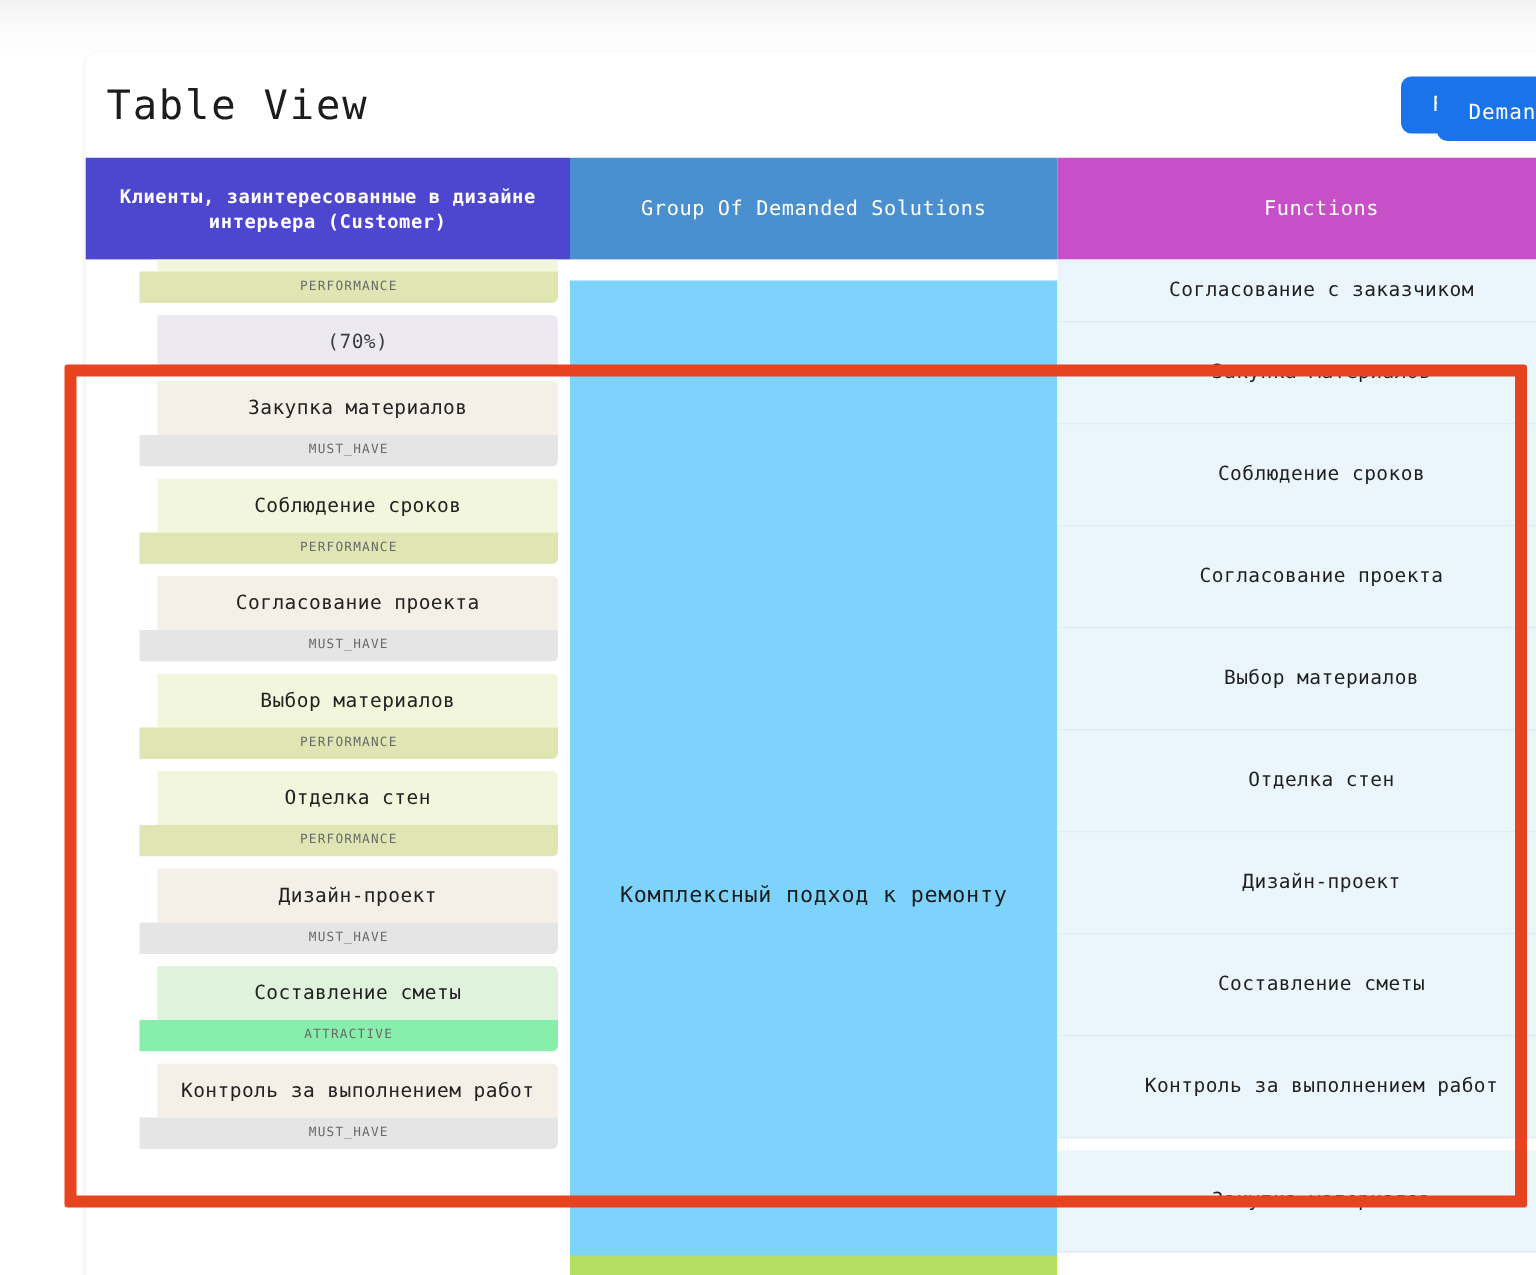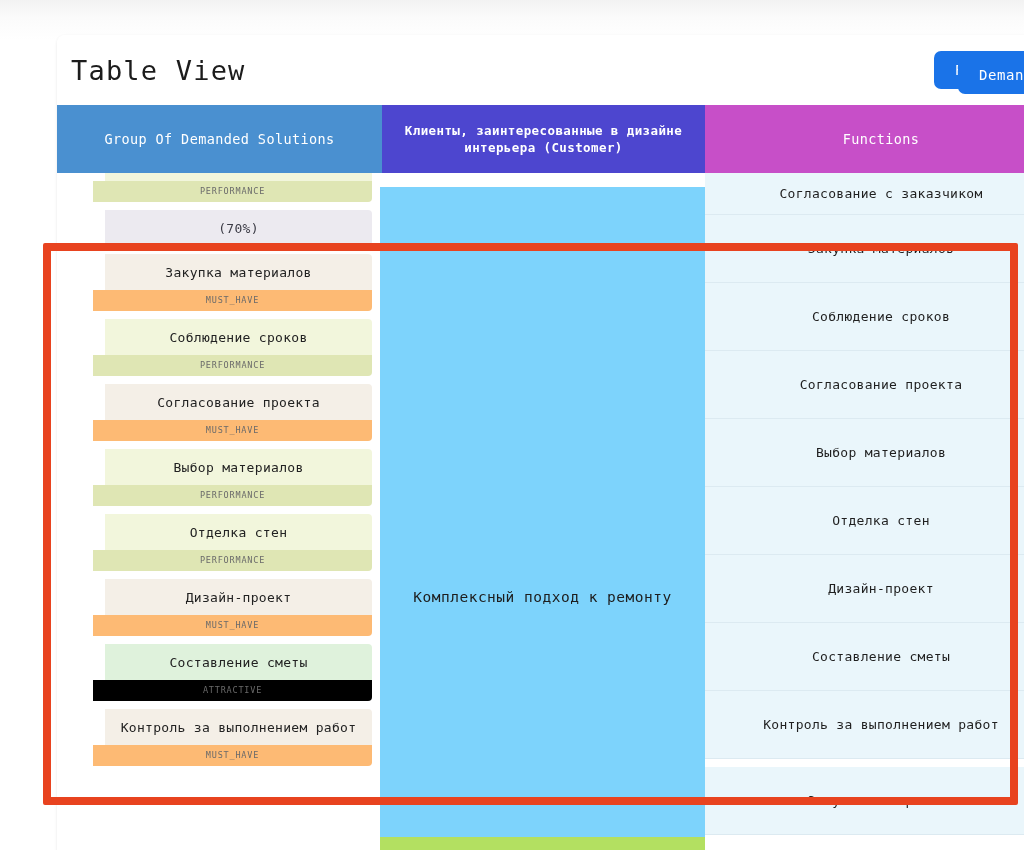--- a/index.html
+++ b/index.html
@@ -133,23 +133,23 @@
     font-size: 8.5px;
     letter-spacing: 0.8px;
     color: #6a6a6a;
     padding: 5px 4px 6px;
     margin-left: 28px;
   }
   
   .cat-PERFORMANCE .card-title { background: #f2f6dc; }
   .cat-PERFORMANCE .card-badge { background: #dfe6b4; }
   .cat-MUST_HAVE  .card-title  { background: #f4efe7; }
-  .cat-MUST_HAVE  .card-badge  { background: #fdba74; }
+  .cat-MUST_HAVE  .card-badge  { background: #e5e5e5; }
   .cat-ATTRACTIVE .card-title  { background: #dff2dc; }
-  .cat-ATTRACTIVE .card-badge  { background: #000000; }
+  .cat-ATTRACTIVE .card-badge  { background: #86efac; }
   .cat-PLAIN .card-title       { background: #eceaf0; color: #3c3c46; }
   .cat-PLAIN .card-badge       { background: #ffffff; height: 0; padding: 0; }
 
   
   .card-sliver .card-title { padding: 11px 6px 10px; }
 
   
   .group-cell {
     position: absolute;
     left: 0;
@@ -215,22 +215,22 @@
   <div class="panel">
 
     <div class="toolbar">
       <div class="page-title">Table View</div>
       <div class="toolbar-actions">
         <button class="btn">Functions</button>
       </div>
     </div>
 
     <div class="thead">
+      <div class="th th-customer">Клиенты, заинтересованные в дизайне интерьера (Customer)</div>
       <div class="th th-group">Group Of Demanded Solutions</div>
-      <div class="th th-customer">Клиенты, заинтересованные в дизайне интерьера (Customer)</div>
       <div class="th th-func">Functions</div>
     </div>
 
     <div class="tbody">
 
       <div class="col-customer">
         <div class="cards">
 
           <div class="card cat-PERFORMANCE card-sliver">
             <div class="card-title">Согласование с заказчиком</div>

